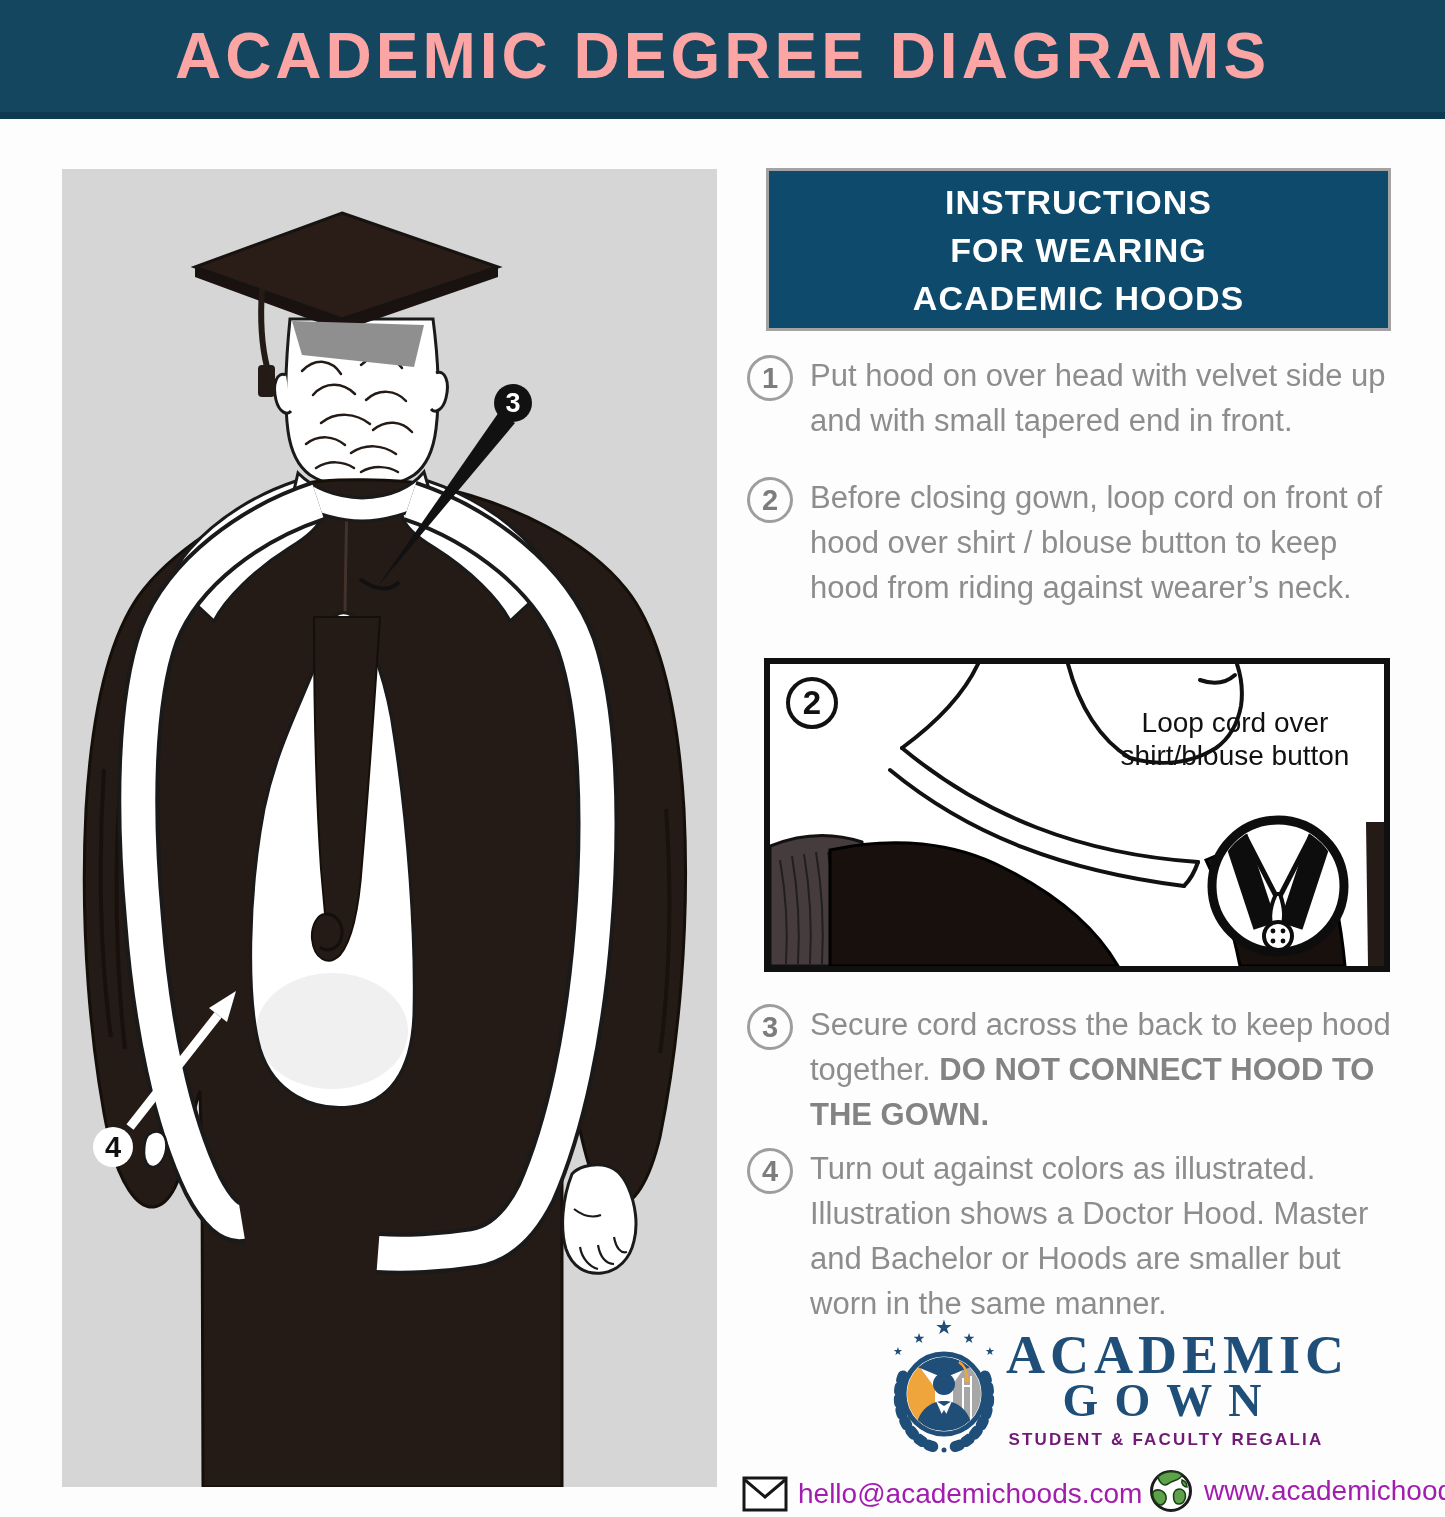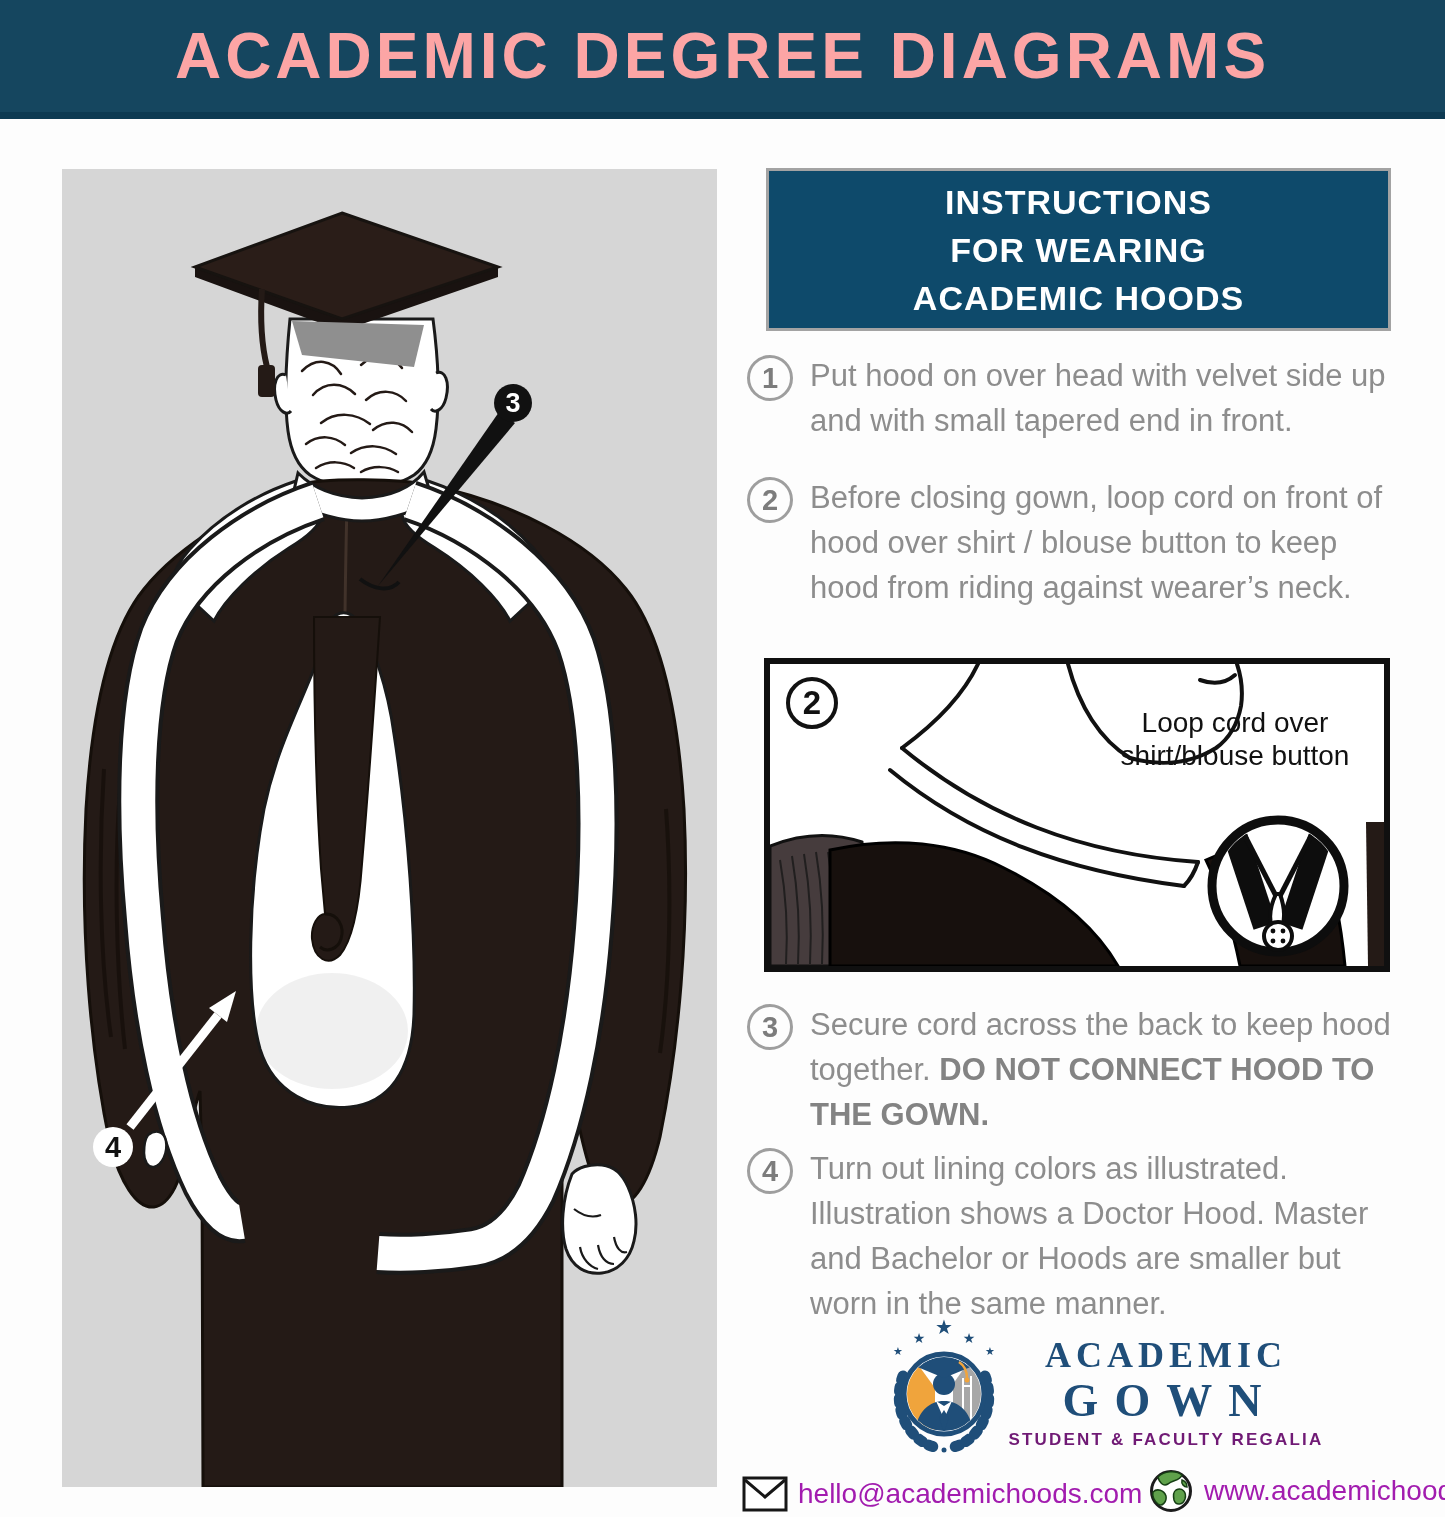--- a/index.html
+++ b/index.html
@@ -54,21 +54,21 @@
   .inset-caption{
     position:absolute;left:315px;top:10px;width:300px;text-align:center;
     color:#111111;font-size:28px;line-height:33px;font-weight:400;margin-top:32px;
   }
   
   .logo{position:absolute;left:878px;top:1318px;width:460px;height:140px;}
   .logo .emblem{position:absolute;left:0;top:0;width:132px;height:136px;}
   .logo-text{position:absolute;left:128px;top:14px;width:320px;text-align:center;}
   .logo-text .l1{
     font-family:"Liberation Serif",serif;font-weight:bold;color:#1f4e79;
-    font-size:36px;line-height:46px;letter-spacing:5px;
+    font-size:54px;line-height:46px;letter-spacing:5px;
   }
   .logo-text .l2{
     font-family:"Liberation Serif",serif;font-weight:bold;color:#1f4e79;
     font-size:46px;line-height:46px;letter-spacing:16px;padding-left:8px;
   }
   .logo-text .tag{
     margin-top:6px;font-size:17px;font-weight:bold;color:#701a75;letter-spacing:2.2px;
   }
   
   .contact{position:absolute;display:flex;align-items:center;gap:10px;color:#a21caf;font-size:28px;}
@@ -244,21 +244,21 @@
     </div>
   </div>
 
   <div class="step" style="top:1002px;">
     <div class="badge">3</div>
     <p class="stext"><span>Secure cord across the back to keep hood together. </span><b>DO NOT CONNECT HOOD TO THE GOWN.</b></p>
   </div>
 
   <div class="step" style="top:1146px;">
     <div class="badge">4</div>
-    <p class="stext">Turn out lining colors as illustrated. Illustration shows a Doctor Hood. Master and Bachelor or Hoods are smaller but worn in the same manner.</p>
+    <p class="stext">Turn out against colors as illustrated. Illustration shows a Doctor Hood. Master and Bachelor or Hoods are smaller but worn in the same manner.</p>
   </div>
 
   <div class="logo">
     <svg class="emblem" viewBox="0 0 130 136">
       <g fill="#1f4e79" font-family="DejaVu Sans, sans-serif" text-anchor="middle">
         <text x="65" y="16" font-size="20">★</text>
         <text x="40" y="25" font-size="14">★</text>
         <text x="90" y="25" font-size="14">★</text>
         <text x="19" y="37" font-size="11">★</text>
         <text x="111" y="37" font-size="11">★</text>

